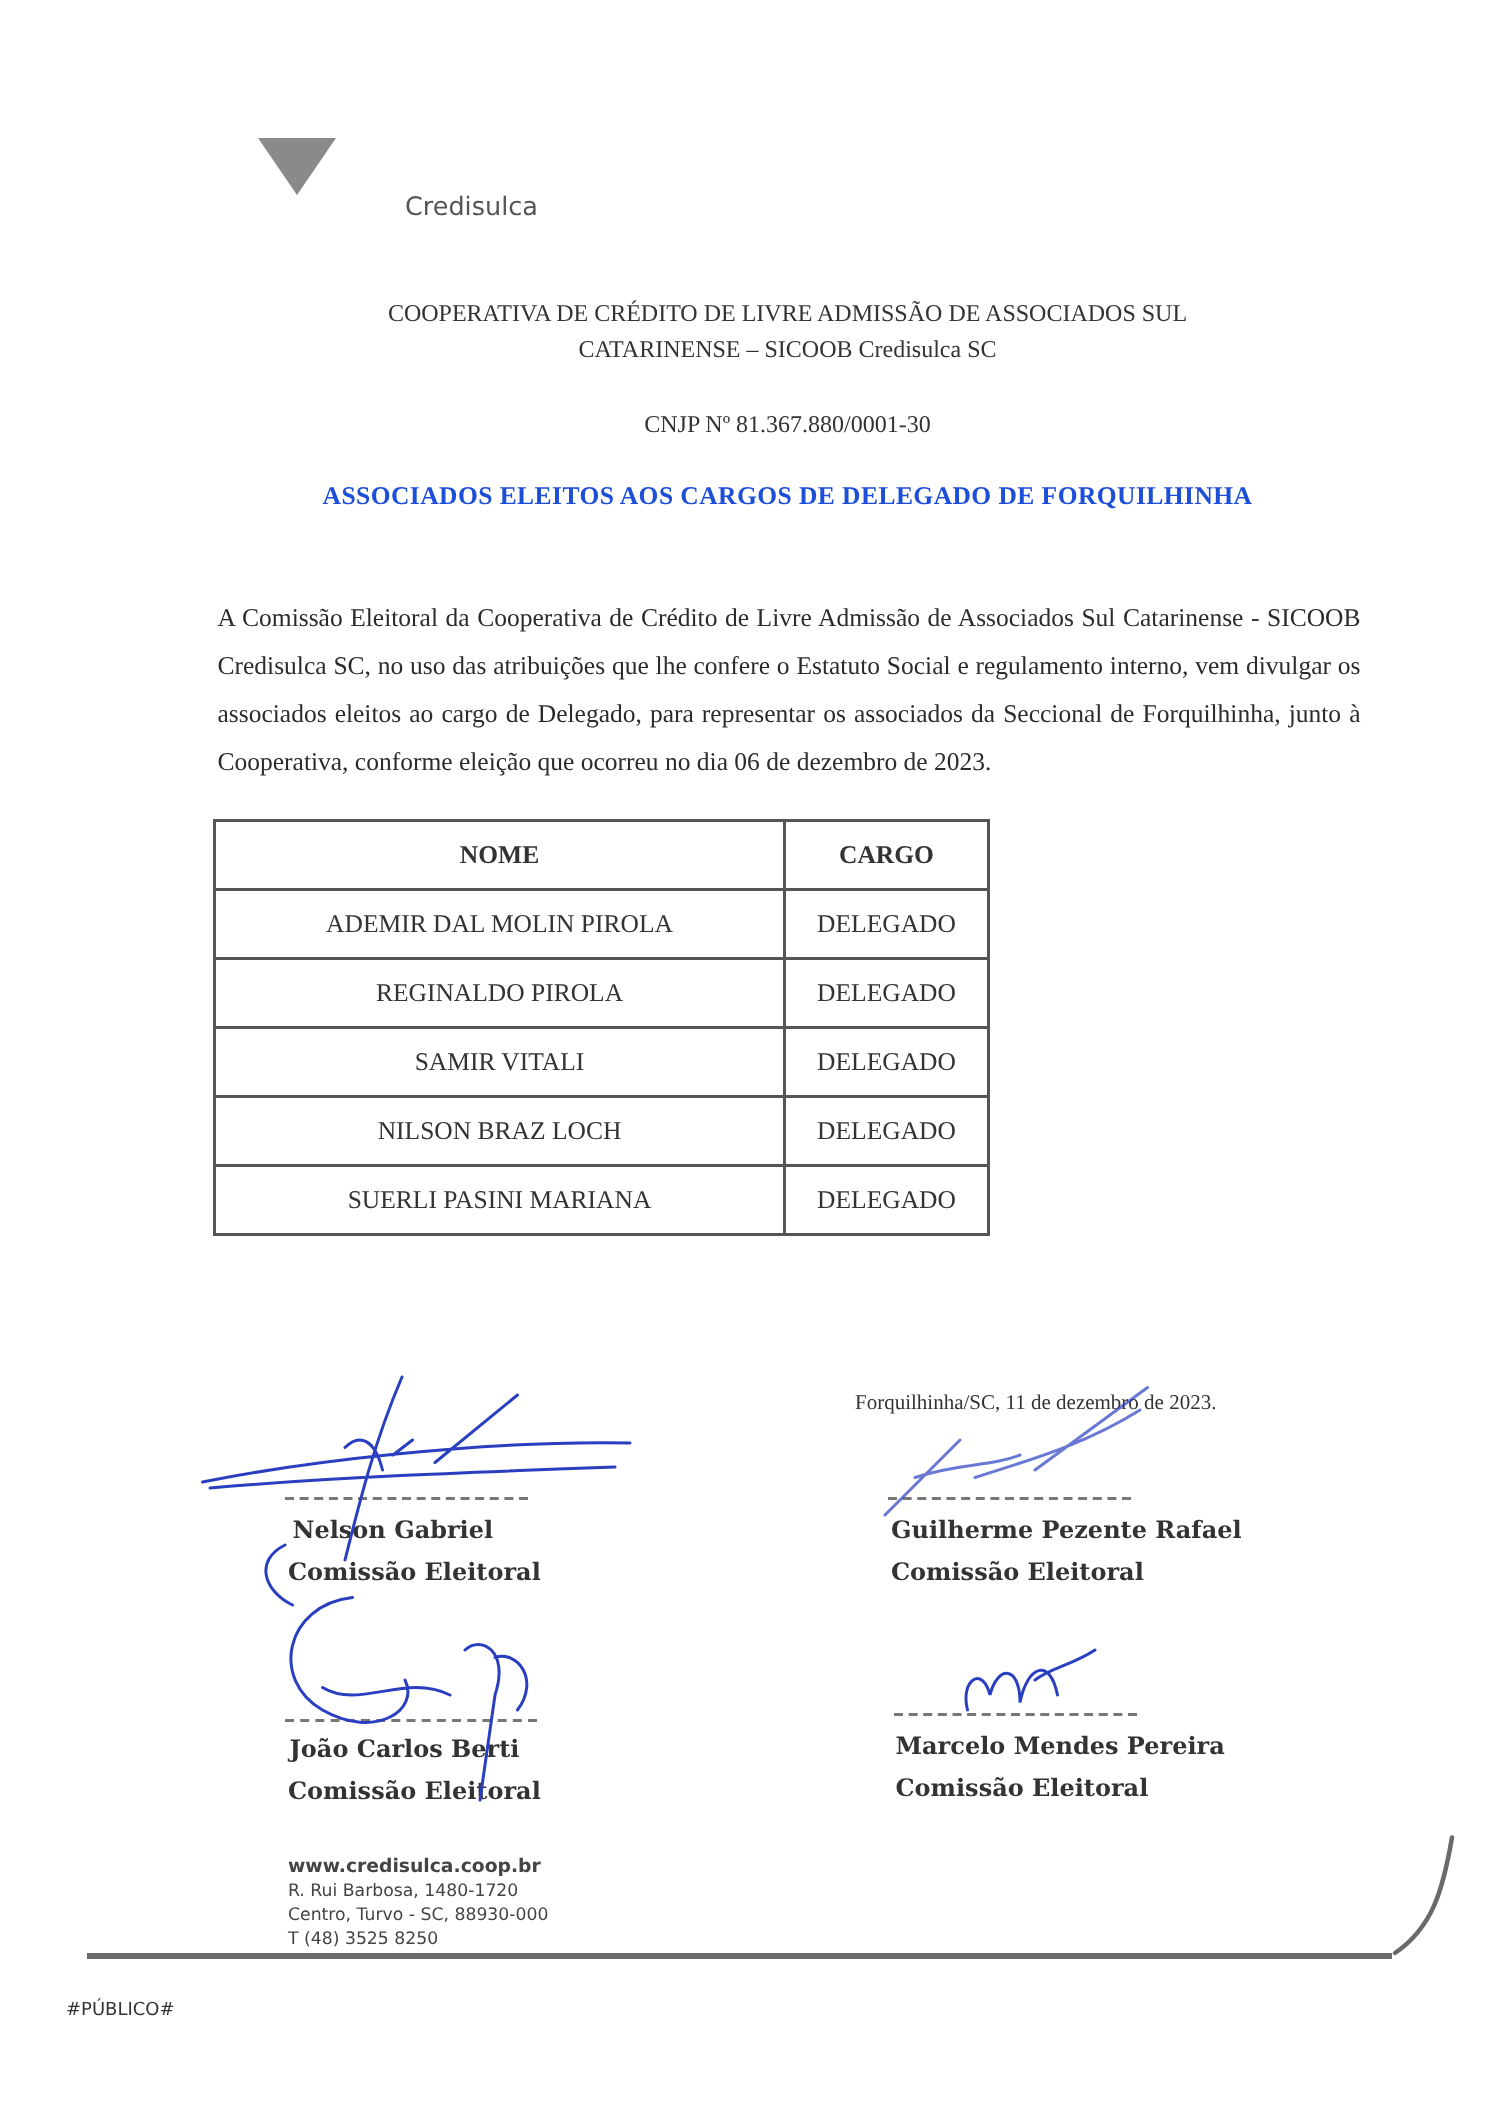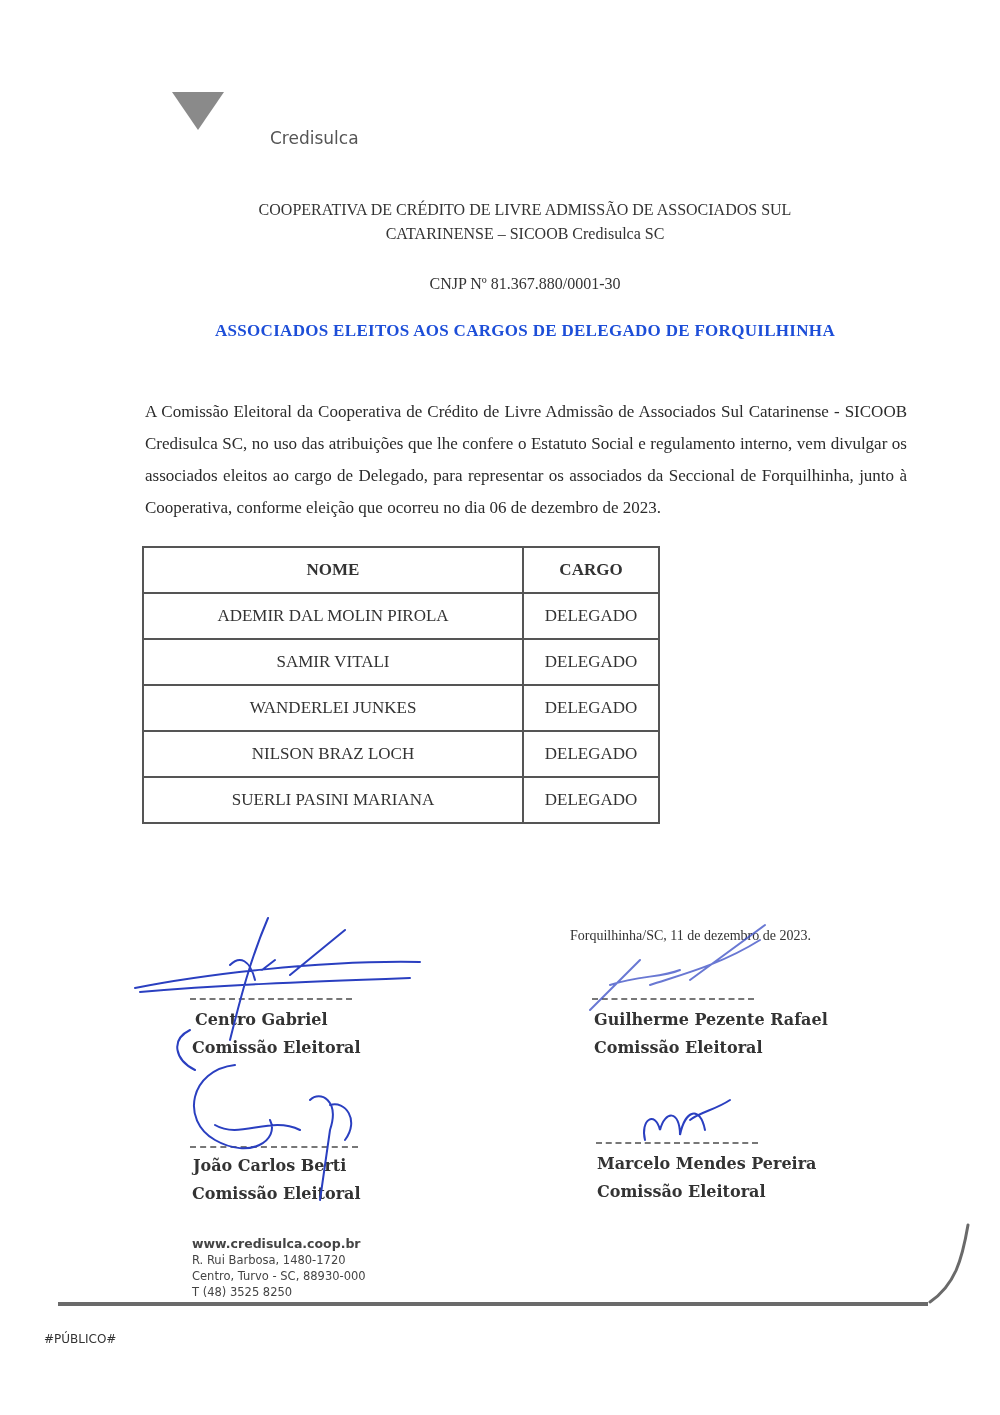--- a/index.html
+++ b/index.html
@@ -54,42 +54,42 @@
       <th class="col-name">NOME</th>
       <th class="col-cargo">CARGO</th>
     </tr>
   </thead>
   <tbody>
     <tr>
       <td>ADEMIR DAL MOLIN PIROLA</td>
       <td>DELEGADO</td>
     </tr>
     <tr>
-      <td>SAMIR VITALI</td>
+      <td>REGINALDO PIROLA</td>
       <td>DELEGADO</td>
     </tr>
     <tr>
-      <td>WANDERLEI JUNKES</td>
+      <td>SAMIR VITALI</td>
       <td>DELEGADO</td>
     </tr>
     <tr>
       <td>NILSON BRAZ LOCH</td>
       <td>DELEGADO</td>
     </tr>
     <tr>
       <td>SUERLI PASINI MARIANA</td>
       <td>DELEGADO</td>
     </tr>
   </tbody>
 </table>
 
 <div class="abs place-date">Forquilhinha/SC, 11 de dezembro de 2023.</div>
 
 <div class="abs sig-line" style="left:190px; top:998px; width:162px;"></div>
-<div class="abs sig-name" style="left:195px; top:1010px;">Centro Gabriel</div>
+<div class="abs sig-name" style="left:195px; top:1010px;">Nelson Gabriel</div>
 <div class="abs sig-role" style="left:192px; top:1038px;">Comissão Eleitoral</div>
 
 <div class="abs sig-line" style="left:592px; top:998px; width:162px;"></div>
 <div class="abs sig-name" style="left:594px; top:1010px;">Guilherme Pezente Rafael</div>
 <div class="abs sig-role" style="left:594px; top:1038px;">Comissão Eleitoral</div>
 
 <div class="abs sig-line" style="left:190px; top:1146px; width:168px;"></div>
 <div class="abs sig-name" style="left:193px; top:1156px;">João Carlos Berti</div>
 <div class="abs sig-role" style="left:192px; top:1184px;">Comissão Eleitoral</div>
 

